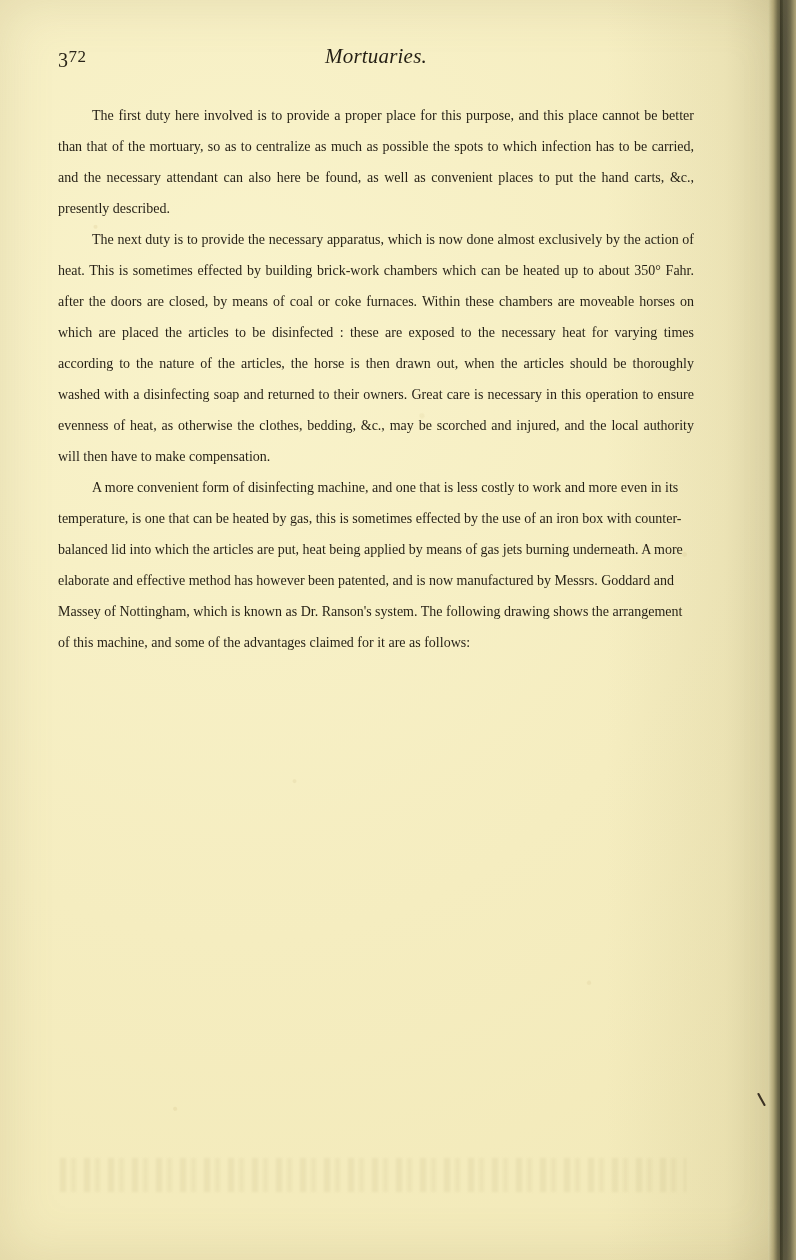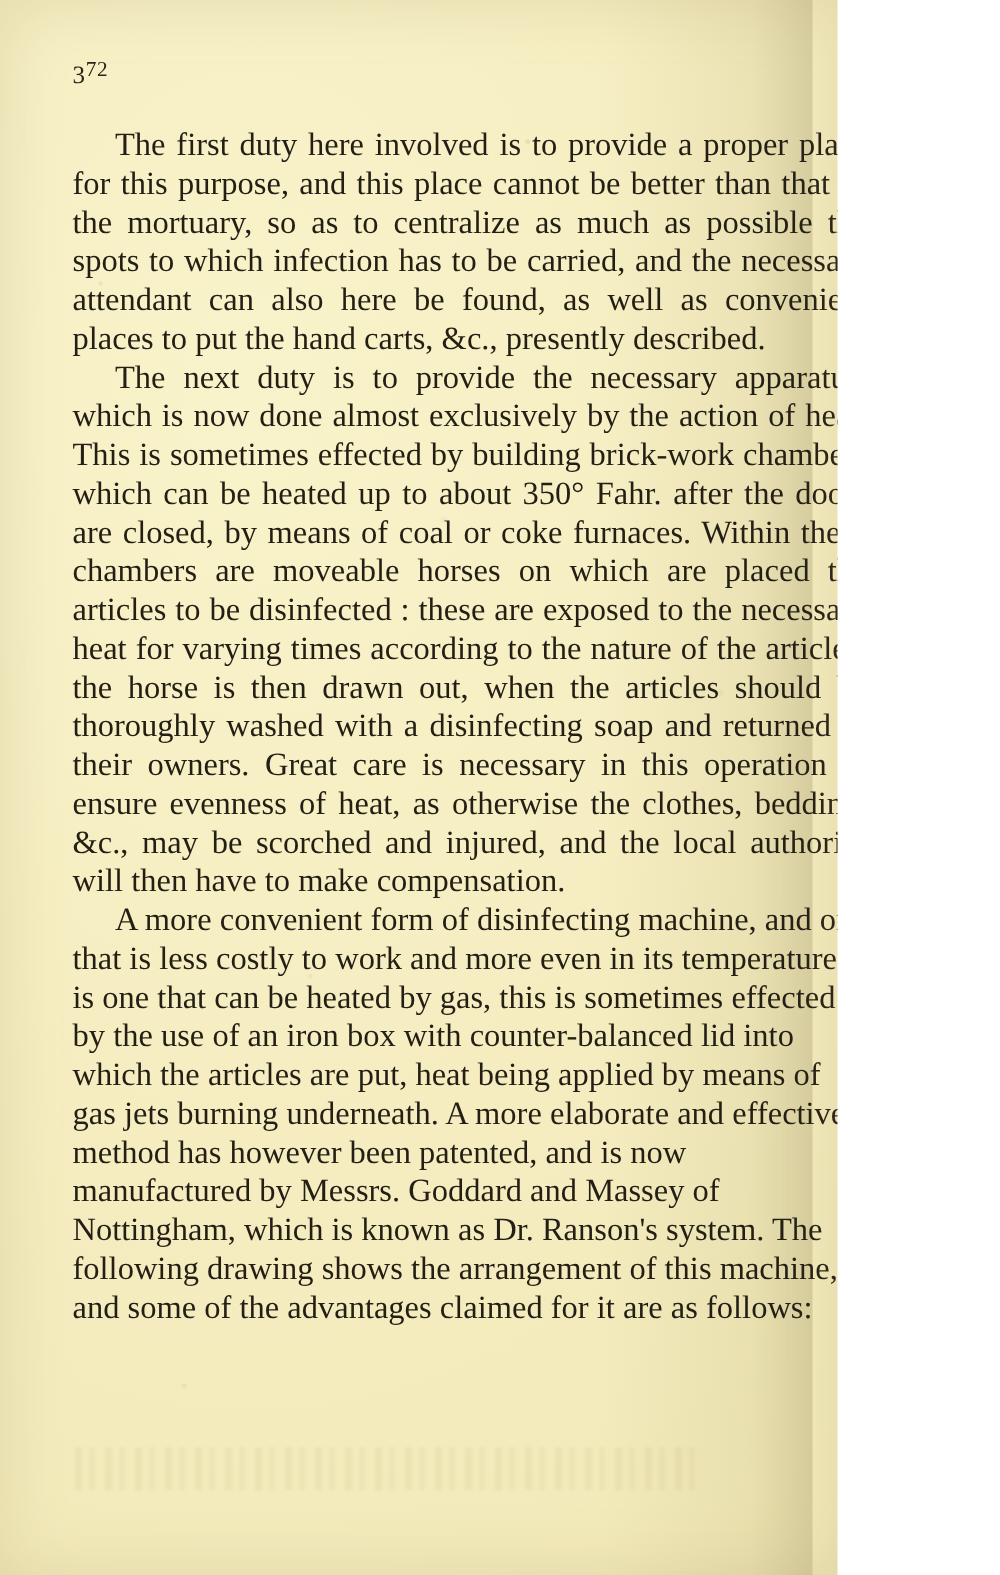--- a/index.html
+++ b/index.html
@@ -10,26 +10,25 @@
   body {
     width: 800px;
     height: 1260px;
     overflow: hidden;
     font-family: "Liberation Serif", "DejaVu Serif", serif;
   }
 
   
   #page-scan {
     position: relative;
-    width: 652px;
+    width: 796px;
     height: 1260px;
     background:
       radial-gradient(ellipse 120% 90% at 30% 25%, #f9f3cb 0%, #f5edc0 55%, #f2e9b8 100%);
     overflow: hidden;
-    padding-left: 18px;
   }
 
   
   .paper-grain {
     position: absolute;
     inset: 0;
     pointer-events: none;
     background-image:
       radial-gradient(circle at 12% 18%, rgba(190,170,110,.16) 0 1.5px, transparent 2.5px),
       radial-gradient(circle at 63% 9%,  rgba(185,160,100,.20) 0 1.6px, transparent 2.6px),
@@ -121,21 +120,21 @@
     text-align: center;
     font-style: italic;
     font-size: 21px;
     letter-spacing: .2px;
     color: #241f14;
   }
 
   
   .body-text {
     margin-top: 16px;
-    font-size: 26px;
+    font-size: 14px;
     line-height: 31px;
     text-align: justify;
     text-justify: inter-word;
     color: #241f15;
     -webkit-font-smoothing: antialiased;
   }
   .body-text p {
     margin: 0;
     text-indent: 34px;
     text-align: justify;
@@ -156,20 +155,21 @@
 <div id="page-scan">
 
   <div class="paper-grain"></div>
   <div class="show-through"></div>
   <div class="gutter-shade"></div>
 
   <div class="text-column">
 
     <div class="running-head">
       <div class="folio"><span class="ofig-lo">3</span><span class="ofig-hi">72</span></div>
+      <div class="head-title">Mortuaries.</div>
     </div>
 
     <div class="body-text">
       <p>The first duty here involved is to provide a proper place for this purpose, and this place cannot be better than that of the mortuary, so as to centralize as much as possible the spots to which infection has to be carried, and the necessary attendant can also here be found, as well as convenient places to put the hand carts, &amp;c., presently described.</p>
       <p>The next duty is to provide the necessary apparatus, which is now done almost exclusively by the action of heat. This is sometimes effected by building brick-work chambers which can be heated up to about 350° Fahr. after the doors are closed, by means of coal or coke furnaces. Within these chambers are moveable horses on which are placed the articles to be disinfected : these are exposed to the necessary heat for varying times according to the nature of the articles, the horse is then drawn out, when the articles should be thoroughly washed with a disinfecting soap and returned to their owners. Great care is necessary in this operation to ensure evenness of heat, as otherwise the clothes, bedding, &amp;c., may be scorched and injured, and the local authority will then have to make compensation.</p>
       <p>A more convenient form of disinfecting machine, and one that is less costly to work and more even in its temperature, is one that can be heated by gas, this is sometimes effected by the use of an iron box with counter-balanced lid into which the articles are put, heat being applied by means of gas jets burning underneath. A more elaborate and effective method has however been patented, and is now manufactured by Messrs. Goddard and Massey of Nottingham, which is known as Dr. Ranson's system. The following drawing shows the arrangement of this machine, and some of the advantages claimed for it are as follows:</p>
     </div>
 
   </div>
 

